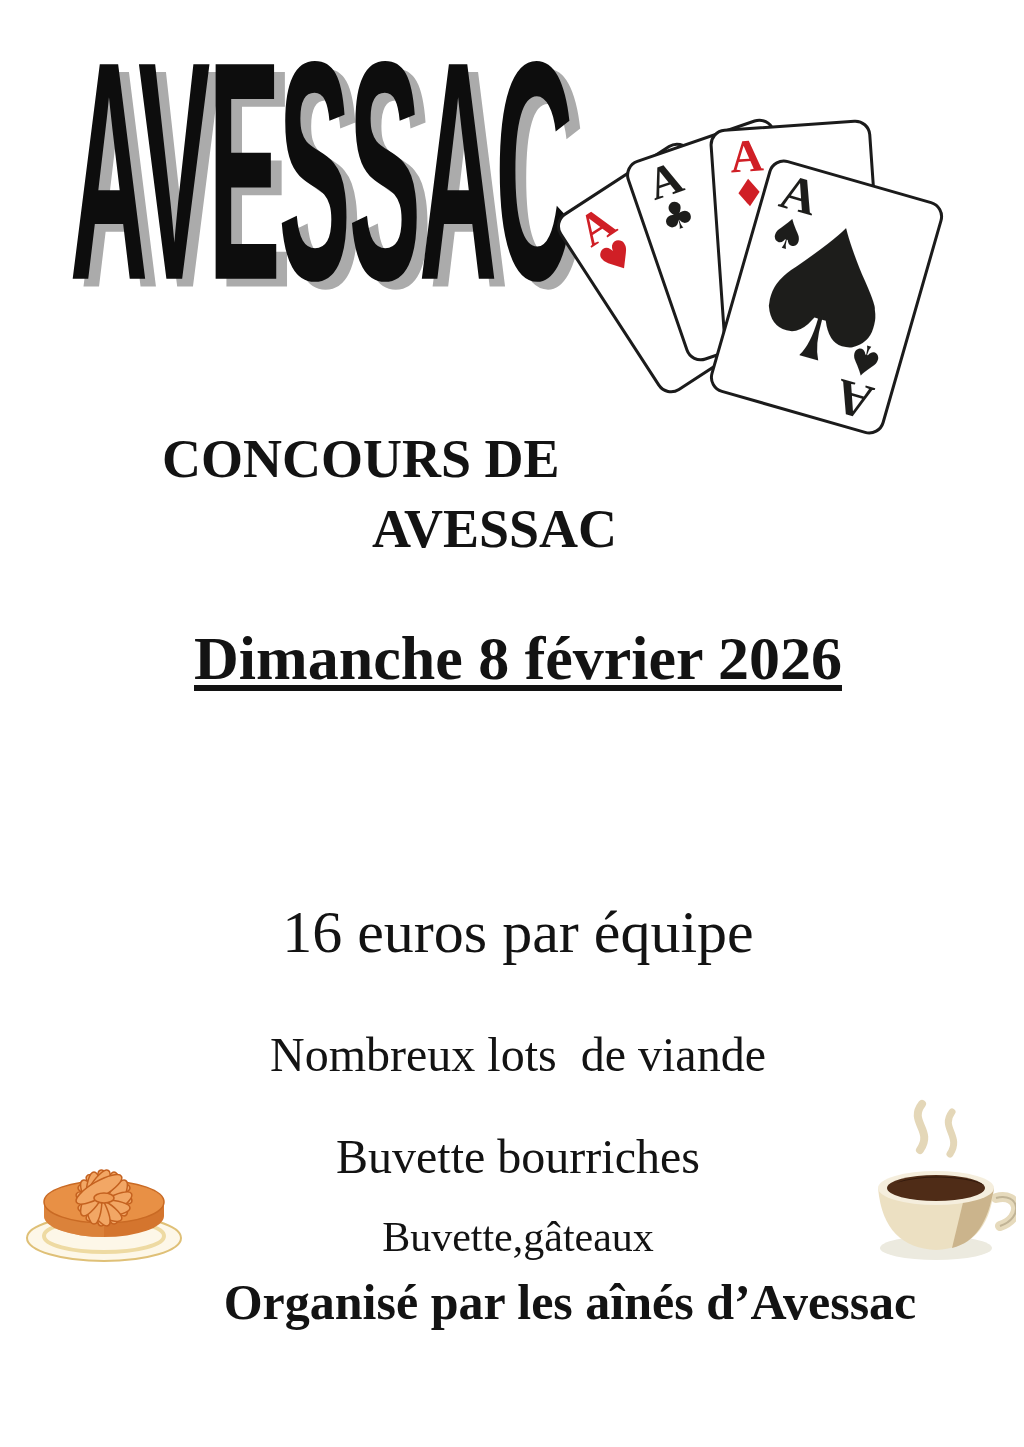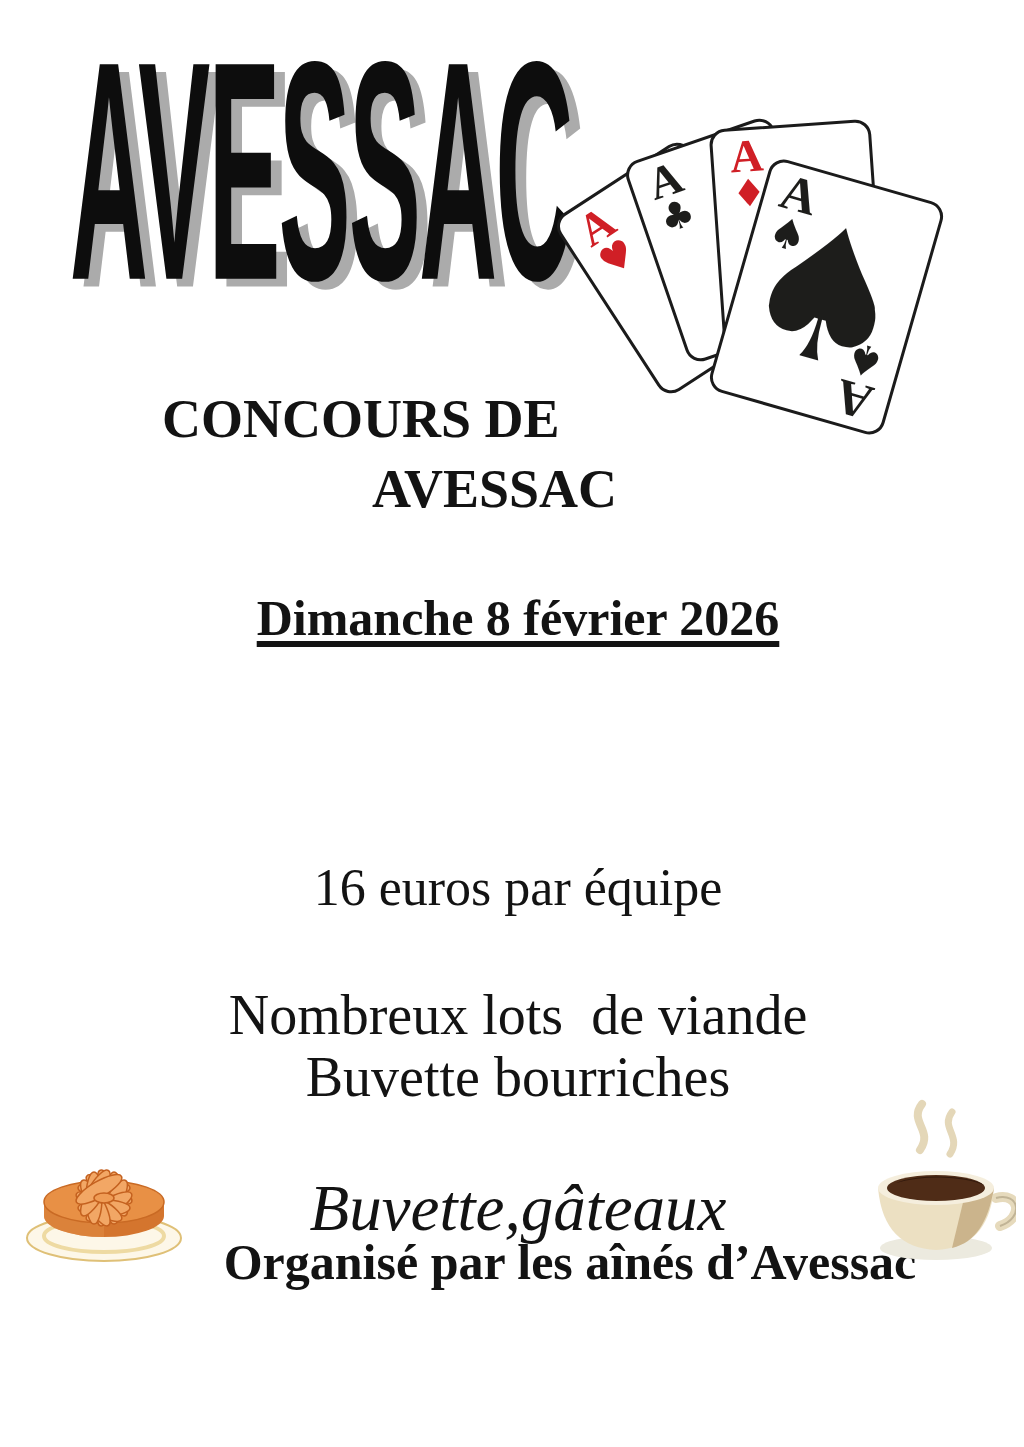--- a/index.html
+++ b/index.html
@@ -36,35 +36,35 @@
   .card-spades .corner .suit{font-size:42px;}
   .corner.flip{top:auto;left:auto;right:6px;bottom:4px;transform:rotate(180deg);}
   .big-suit{
     position:absolute;left:50%;top:54%;transform:translate(-50%,-55%);
     font-family:"DejaVu Sans",sans-serif;font-size:185px;line-height:1;
   }
   .red{color:#d01f26;}
   .black{color:#1d1d1b;}
 
   
-  .line{white-space:pre;}
+  .line{white-space:pre;margin-top:40px;}
   #heading1{left:162px;top:392px;font-size:54px;font-weight:700;line-height:1;}
   #heading2{left:372px;top:462px;font-size:54px;font-weight:700;line-height:1;}
   #when{
     left:13px;top:584px;width:1010px;text-align:center;
-    font-weight:700;font-size:50px;line-height:69px;
+    font-weight:700;font-size:62px;line-height:69px;
   }
   #when .uline{
     text-decoration:underline;
     text-decoration-thickness:6px;
     text-underline-offset:6px;
   }
-  #price{left:13px;top:862px;width:1010px;text-align:center;font-size:52px;line-height:1;}
-  #prizes{left:13px;top:984px;width:1010px;text-align:center;font-size:56px;line-height:62px;}
-  #buvette{left:13px;top:1176px;width:1010px;text-align:center;font-size:65px;line-height:1;font-style:italic;}
+  #price{left:13px;top:862px;width:1010px;text-align:center;font-size:60px;line-height:1;}
+  #prizes{left:13px;top:984px;width:1010px;text-align:center;font-size:48px;line-height:62px;}
+  #buvette{left:13px;top:1176px;width:1010px;text-align:center;font-size:42px;line-height:1;}
   #organizer{left:70px;top:1237px;width:1000px;text-align:center;font-weight:700;font-size:50px;line-height:1;}
 
   
   #tart{left:22px;top:1142px;}
   #coffee{left:856px;top:1098px;}
 </style>
 </head>
 <body>
 
 <div class="abs" id="title">AVESSAC</div>

